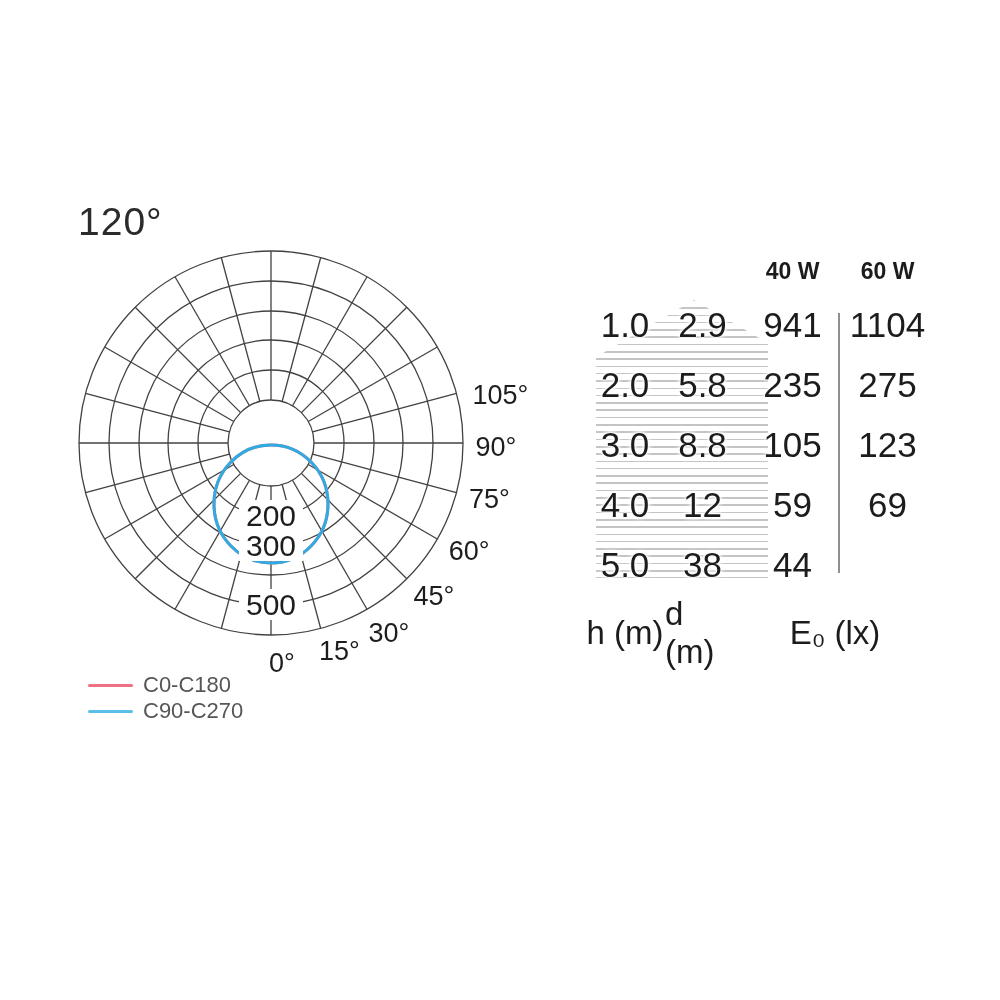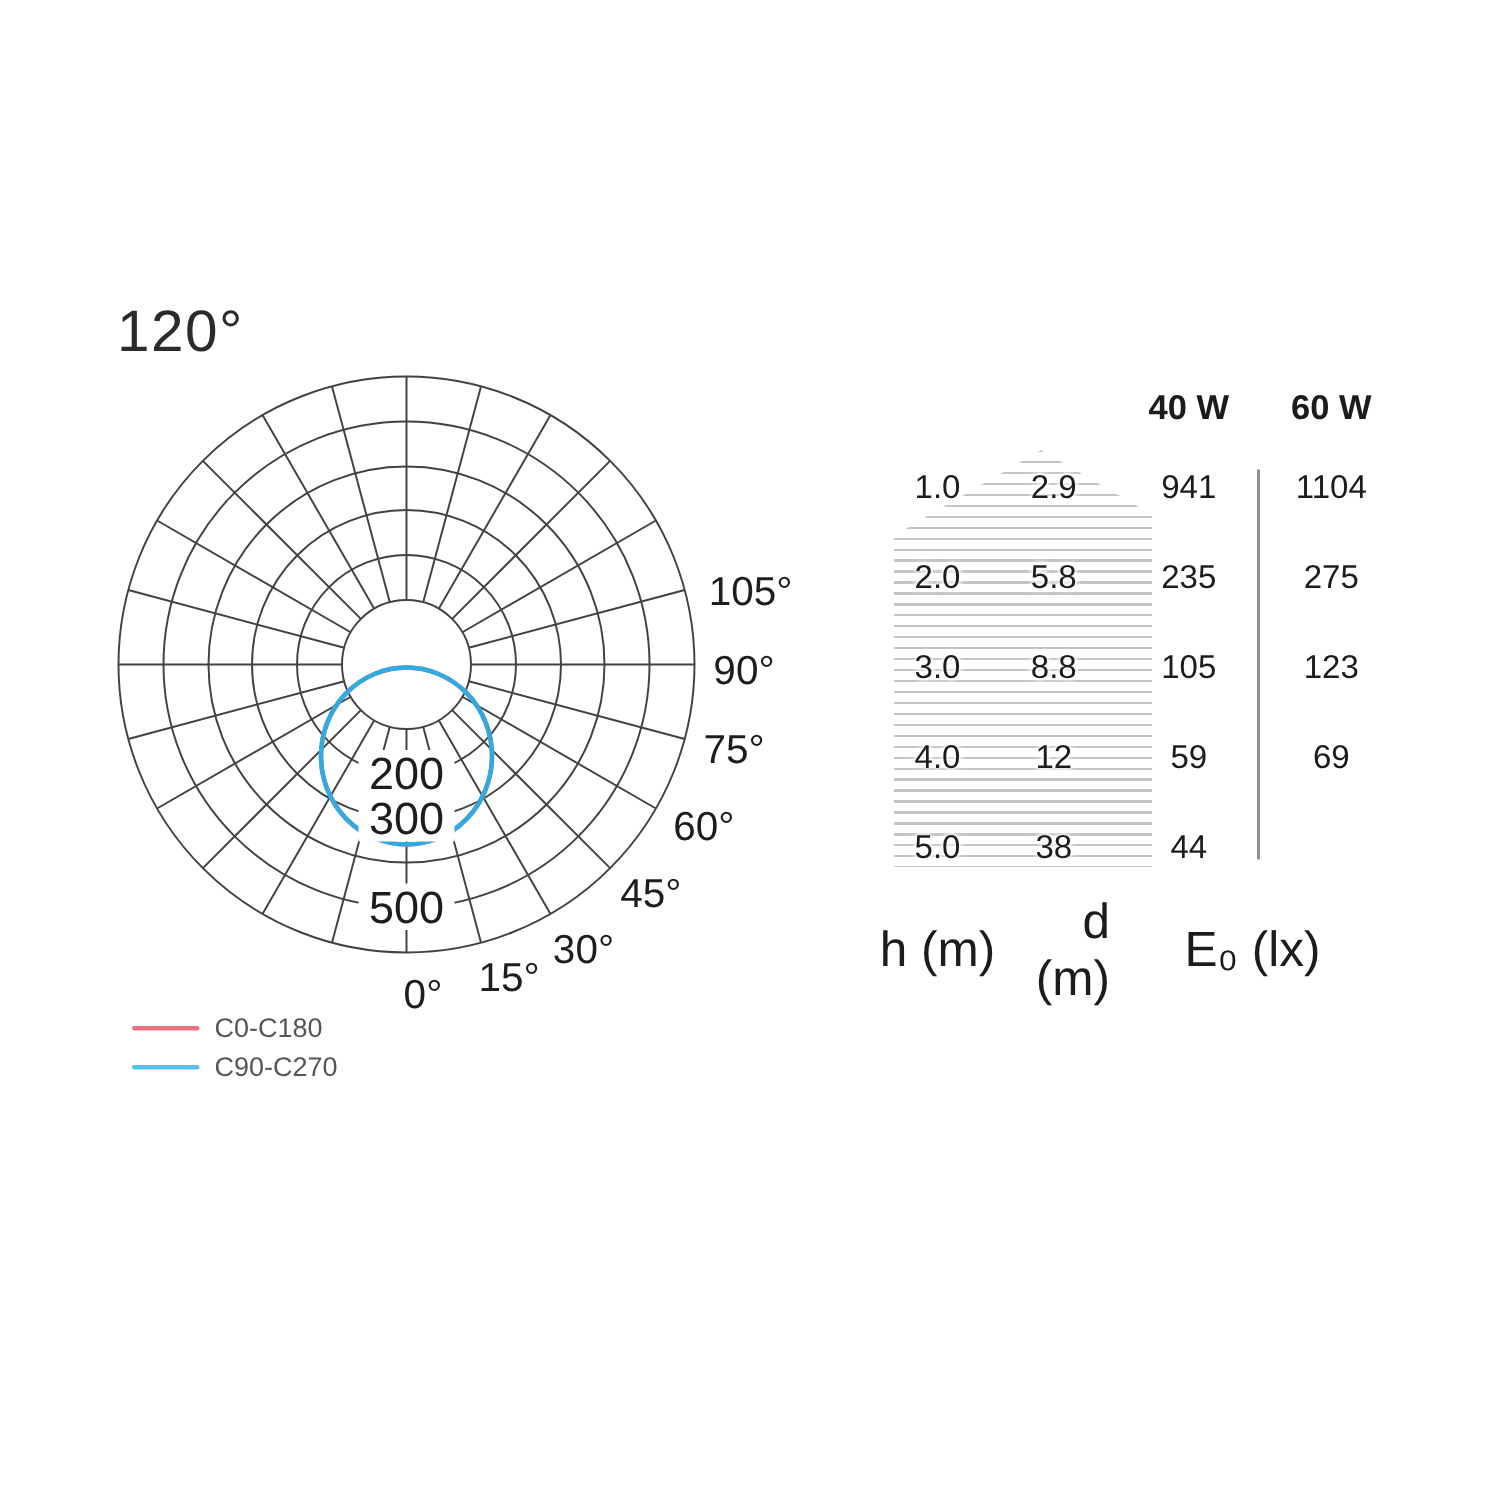--- a/index.html
+++ b/index.html
@@ -30,44 +30,44 @@
   }
   .grid-stroke { stroke: #424242; stroke-width: 1.3; fill: none; }
   .series-stroke { fill: none; stroke-width: 3; }
   .angle-label { font-size: 27px; }
   .ring-label { font-size: 30px; }
 
   
   #legend { position: absolute; left: 88px; top: 672px; }
   .legend-row { display: flex; align-items: center; height: 26px; }
   .legend-swatch { width: 45px; height: 3px; border-radius: 2px; background: #999; }
-  .legend-label { margin-left: 10px; font-size: 18px; color: #565656; }
+  .legend-label { margin-left: 10px; font-size: 22px; color: #565656; }
 
   
   #light-cone {
     position: absolute;
     left: 596px;
     top: 300px;
     width: 172px;
     height: 278px;
     background: repeating-linear-gradient(
       to bottom,
       #c4c4c4 0px, #c4c4c4 1.5px,
       transparent 1.5px, transparent 7.3px
     );
     clip-path: polygon(98px 0px, 172px 43px, 172px 278px, 0px 278px, 0px 57px);
     z-index: 1;
   }
 
   
   #lux-table { position: absolute; left: 585px; top: 247px; width: 345px; z-index: 2; }
-  .trow { display: grid; grid-template-columns: 80px 75px 105px 85px; text-align: right; }
+  .trow { display: grid; grid-template-columns: 80px 75px 105px 85px; }
   .tcell {
     display: flex; align-items: center; justify-content: center;
-    font-size: 22px; color: #1c1c1c;
+    font-size: 35px; color: #1c1c1c;
     text-shadow: 0 0 3px #fff, 0 0 3px #fff, 0 0 5px #fff, 0 0 6px #fff;
   }
   #table-head .trow { height: 48px; }
   #table-head .tcell { font-size: 23px; font-weight: bold; }
   #table-body .trow { height: 60px; }
   #table-foot .trow { height: 64px; align-items: center; }
   #table-foot .tcell { font-size: 33px; }
   .span-two { grid-column: 3 / 5; }
 
   #col-divider {

